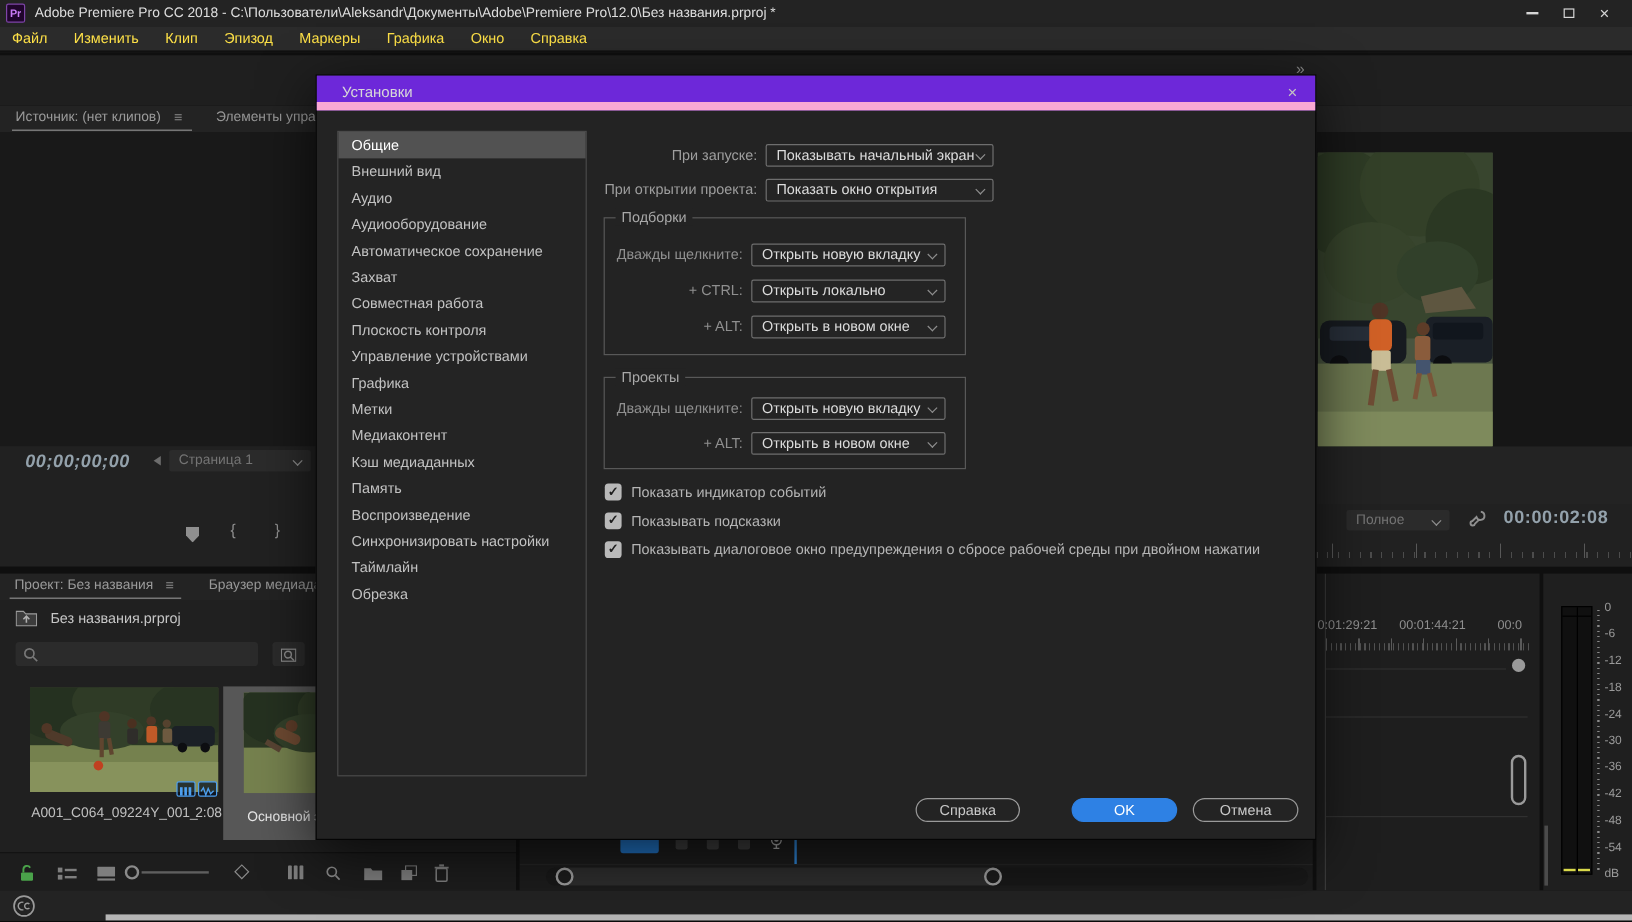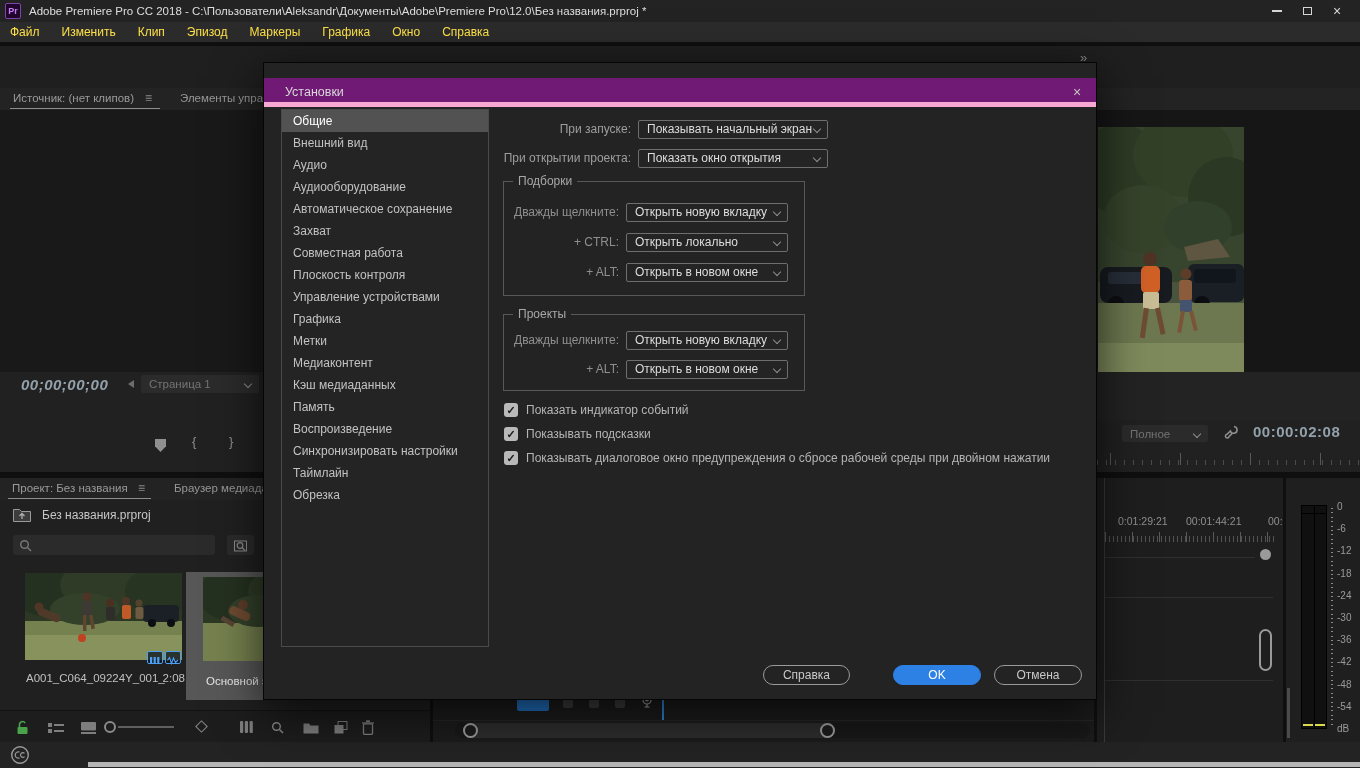--- a/index.html
+++ b/index.html
@@ -32,22 +32,22 @@
   .chev { width:6px; height:6px; border-right:1.5px solid #8e8e8e; border-bottom:1.5px solid #8e8e8e;
           transform:rotate(45deg); margin-top:-3px; }
   .mini-select .chev { position:absolute; right:8px; top:50%; }
   .brace { position:absolute; font-size:13px; color:#8f8f8f; }
   .tri-left { width:0; height:0; border-top:4.5px solid transparent; border-bottom:4.5px solid transparent;
               border-right:6px solid #6d6d6d; }
 
   
   #dialog { left:263px; top:62px; width:834px; height:638px; background:#232323; border:1px solid #050505;
             box-shadow:0 12px 45px rgba(0,0,0,.7); z-index:10; position:absolute; }
-  #dialog-header { position:absolute; left:0; top:15px; width:100%; height:29px; background:#701a75;
-                   border-bottom:5px solid #f9a8d4; }
+  #dialog-header { position:absolute; left:0; top:0; width:100%; height:29px; background:#6d28d9;
+                   border-bottom:7px solid #f9a8d4; }
   #dialog-title { position:absolute; left:21px; top:0; line-height:29px; font-size:12.5px; color:#d8d8d8; }
   #dialog-close { position:absolute; right:10px; top:5px; width:18px; height:18px; text-align:center;
                   line-height:18px; font-size:14px; color:#c4c4c4; }
   #dlg-sidebar { position:absolute; left:17px; top:46px; width:208px; height:538px; border:1px solid #4a4a4a;
                  background:#242424; }
   .side-item { height:22px; line-height:22px; padding-left:11px; font-size:12px; color:#c2c2c2; white-space:nowrap; }
   .side-item.selected { background:#525252; color:#fff; }
   .flabel { position:absolute; text-align:right; font-size:12px; color:#9e9e9e; height:19px; line-height:19px; white-space:nowrap; }
   .glabel { color:#8f8f8f; }
   .ddl { position:absolute; background:#242424; border:1px solid #6e6e6e; border-radius:2px; height:19px;
@@ -56,21 +56,21 @@
   .group { position:absolute; border:1px solid #585858;text-align:right; }
   .group-title { position:absolute; top:-8px; left:9px; background:#232323; padding:0 5px; font-size:12px; color:#a8a8a8; }
   .cbx { position:absolute; width:14px; height:14px; background:#b9b9b9; border-radius:3px; color:#1d1d1d;
          font-size:11px; font-weight:bold; text-align:center; line-height:14px; }
   .cbx-label { position:absolute; font-size:12px; color:#b5b5b5; height:14px; line-height:15px; white-space:nowrap; }
   .pill { position:absolute; height:20px; border-radius:10px; border:1px solid #9a9a9a; background:transparent;
           color:#c9c9c9; font-size:12px; text-align:center; line-height:18px; font-family:"Liberation Sans",sans-serif; }
   .pill.primary { background:#2E81E4; border-color:#2E81E4; color:#fff; }
 
   
-  .ruler-label { position:absolute; font-size:10.5px; color:#8f8f8f; white-space:nowrap;padding-left:20px; }
+  .ruler-label { position:absolute; font-size:10.5px; color:#8f8f8f; white-space:nowrap; }
   .hline { position:absolute; height:1px; background:#303030; }
   .knob { position:absolute; width:11px; height:11px; border-radius:50%; background:#9a9a9a; }
   .ticks-minor { position:absolute; background:repeating-linear-gradient(to right,#525252 0 1px,transparent 1px 4px); }
   .ticks-major { position:absolute; background:repeating-linear-gradient(to right,#5a5a5a 0 1px,transparent 1px 27px); }
   .pticks-minor { position:absolute; background:repeating-linear-gradient(to right,#4c4c4c 0 1px,transparent 1px 9px); }
   .pticks-major { position:absolute; background:repeating-linear-gradient(to right,#585858 0 1px,transparent 1px 70px); }
   .meter-label { font-size:10px; color:#9a9a9a; line-height:10px; }
   .yellow-bar { position:absolute; width:10px; height:2px; background:#d9d94a; }
   .toolbar-ic { position:absolute; }
 </style>

